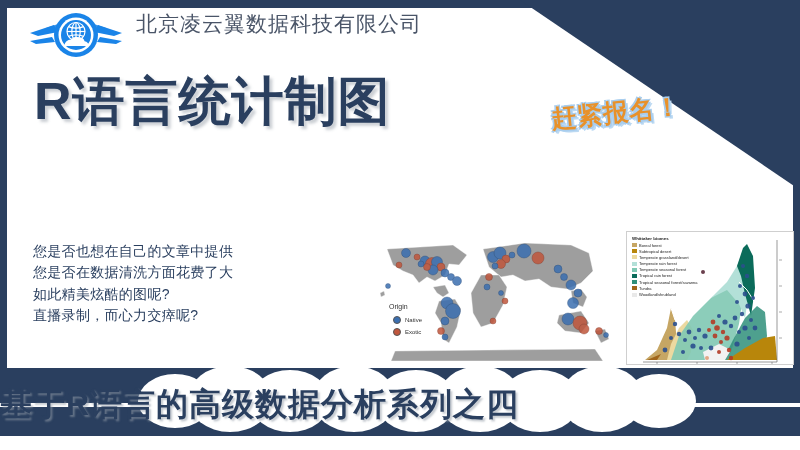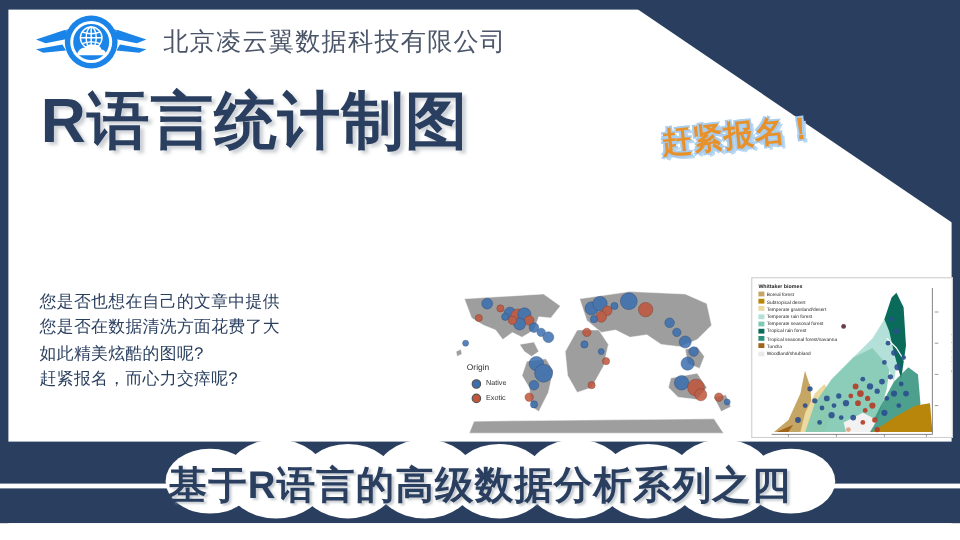--- a/index.html
+++ b/index.html
@@ -26,21 +26,21 @@
     clip-path:polygon(100% 0,100% 100%,0 0);
   }
   .badge-issue{
     position:absolute;right:34px;top:18px;
     color:#ffffff;font-size:27px;font-weight:bold;
     letter-spacing:1px;line-height:1;
     text-shadow:0 1px 2px rgba(0,0,0,.25);
   }
 
   
-  .brandbar{position:absolute;left:28px;top:10px;display:flex;align-items:center;gap:12px;}
+  .brandbar{position:absolute;left:28px;top:10px;display:flex;align-items:flex-start;gap:12px;}
   .logo-wrap{width:96px;height:50px;position:relative;}
   .company-name{
     color:#4a5568;font-size:21px;letter-spacing:1px;white-space:nowrap;
   }
 
   
   .title-block{position:absolute;left:34px;top:72px;}
   .title-line{
     color:#2a3f5f;font-size:52px;font-weight:bold;line-height:1.12;
     letter-spacing:1px;white-space:nowrap;
@@ -93,21 +93,21 @@
     position:absolute;right:1px;top:46px;font-size:4.2px;color:#222;
     transform:rotate(-90deg);transform-origin:right top;white-space:nowrap;
   }
 
   
   .bottom-band{position:absolute;left:0;top:368px;width:800px;height:68px;background:#2a3f5f;}
   .band-rule{position:absolute;left:0;top:403px;width:800px;height:4px;background:#ffffff;}
   .clouds{position:absolute;left:0;top:362px;width:800px;height:76px;}
   .cloud{position:absolute;background:#ffffff;border-radius:50%;}
   .band-text{
-    position:absolute;left:0;top:383px;width:800px;text-align:center;
+    position:absolute;left:0;top:383px;width:800px;
     color:#2a3f5f;font-size:32px;font-weight:bold;letter-spacing:1px;
     text-shadow:2px 2px 2px rgba(150,158,170,.55);
   }
 </style>
 </head>
 <body>
 
 <div id="poster">
 
   <div class="edge-top"></div>
@@ -148,21 +148,21 @@
     <div class="title-line">R语言统计制图</div>
   </div>
 
   <div class="signup">赶紧报名！</div>
 
 
   <div class="body-copy">
     <div>您是否也想在自己的文章中提供</div>
     <div>您是否在数据清洗方面花费了大</div>
     <div>如此精美炫酷的图呢?</div>
-    <div>赶紧报名，而心力交瘁呢?</div>
+    <div>直播录制，而心力交瘁呢?</div>
   </div>
 
   <div class="figures">
 
     <div class="fig fig-map">
       <svg viewBox="0 0 245 134" width="245" height="134" aria-hidden="true">
         <rect width="245" height="134" fill="#ffffff"></rect>
         <g fill="#9e9e9e" stroke="#ffffff" stroke-width=".4">
           <path d="M12 18 L78 14 L92 24 L84 34 L74 33 L70 44 L60 50 L52 46 L44 52 L38 44 L28 40 L18 34 Z"></path>
           <path d="M58 56 L70 54 L74 62 L68 66 L62 62 Z"></path>

